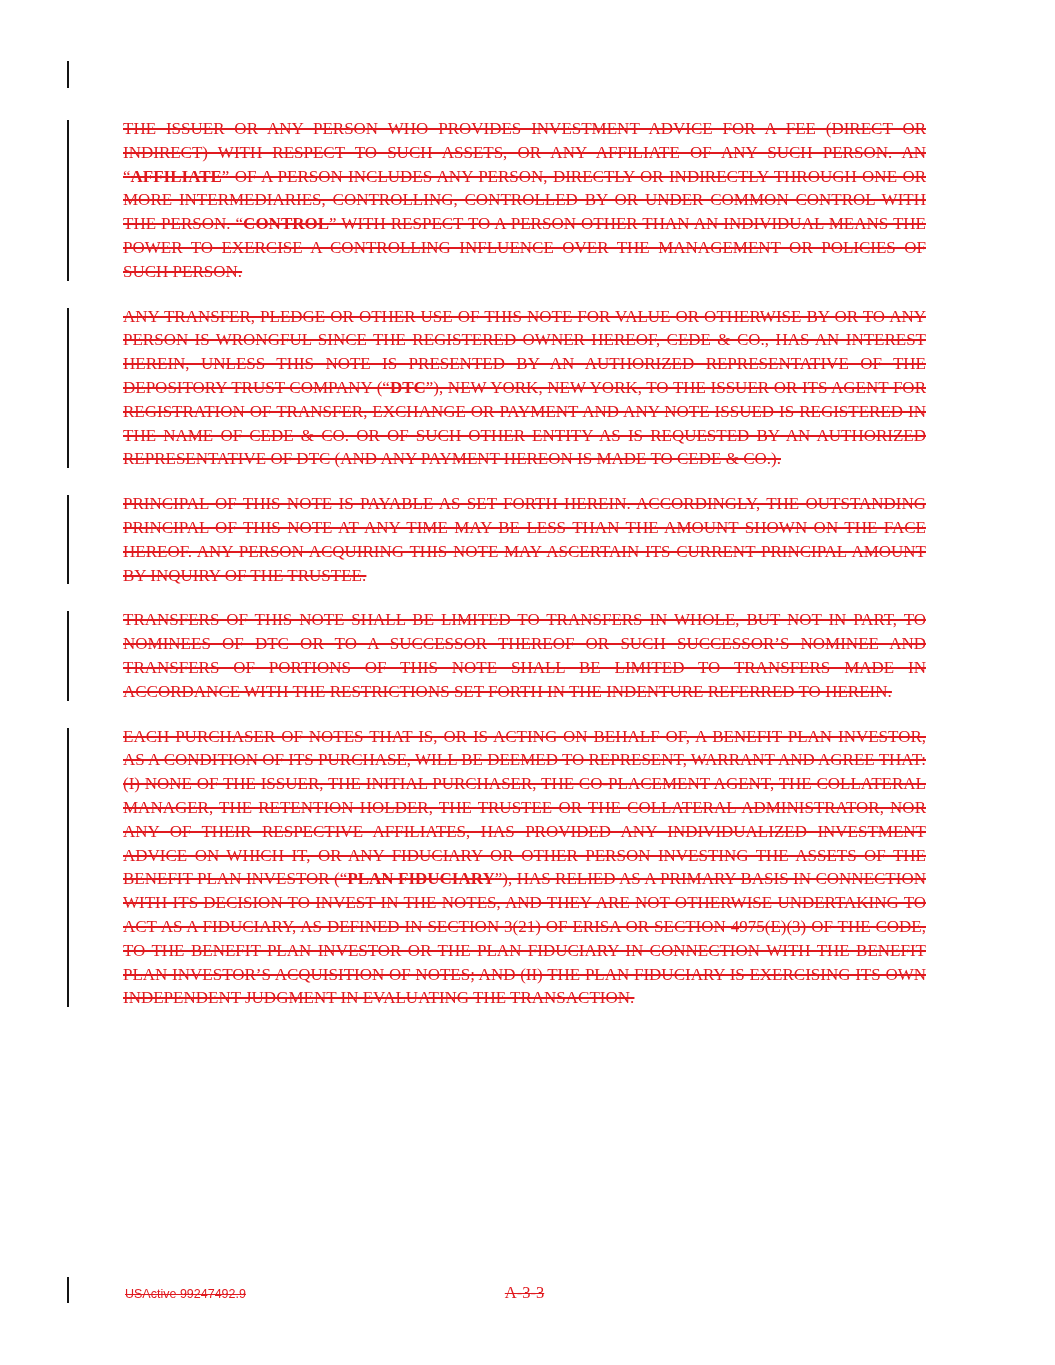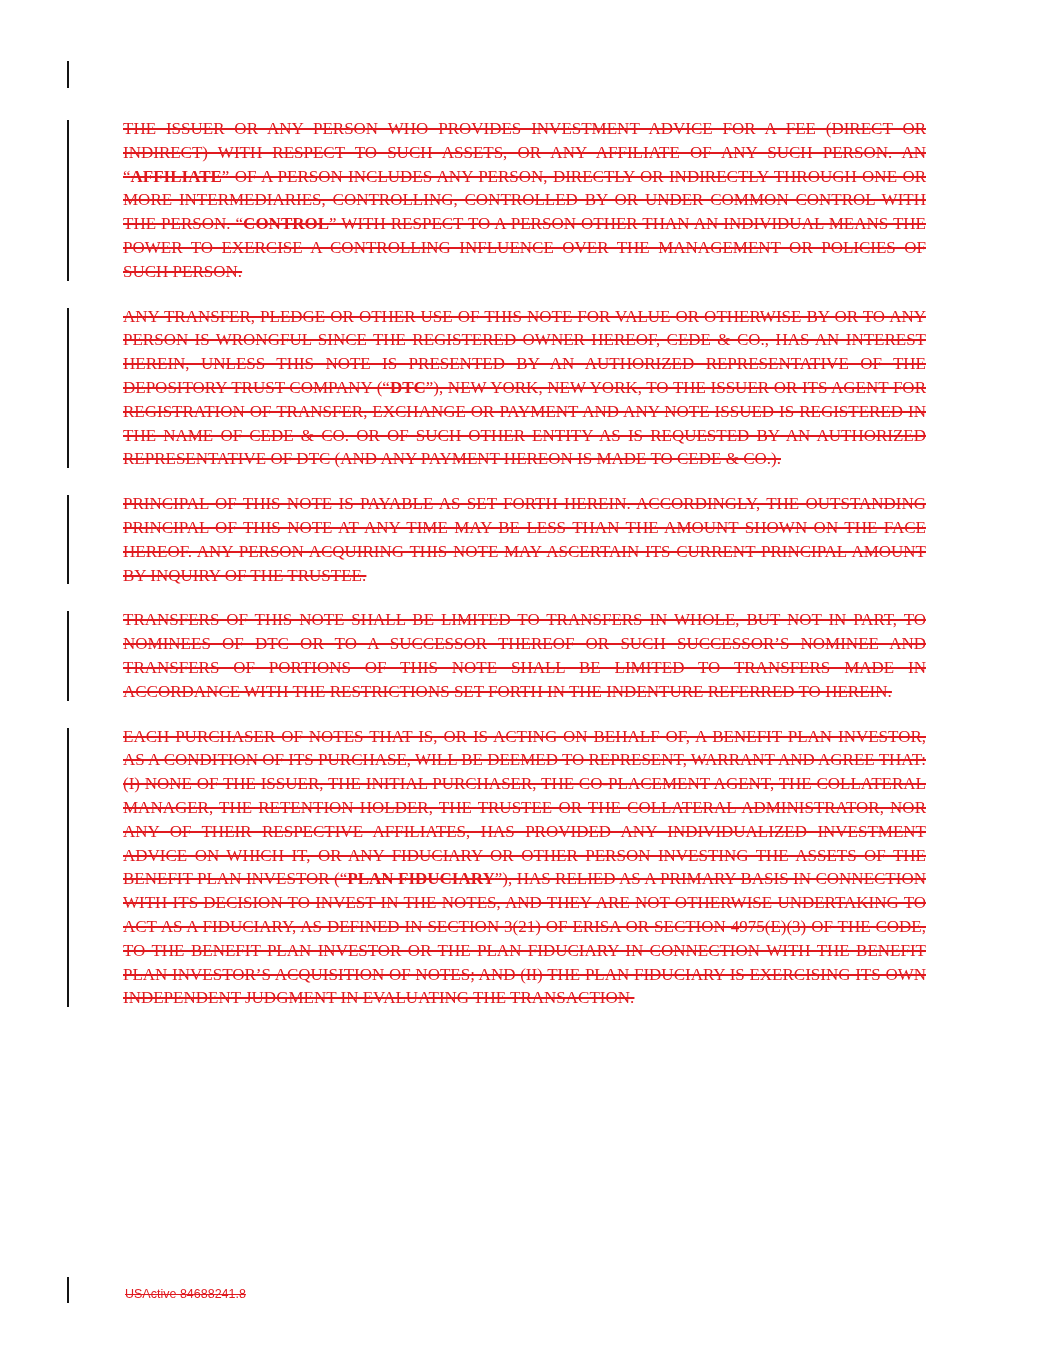--- a/index.html
+++ b/index.html
@@ -99,15 +99,16 @@
   <main class="doc-body">
       <p class="para"><span class="seg">THE ISSUER OR ANY PERSON WHO PROVIDES INVESTMENT ADVICE FOR A FEE (DIRECT OR INDIRECT) WITH RESPECT TO SUCH ASSETS, OR ANY AFFILIATE OF ANY SUCH PERSON. AN “</span><span class="seg bold">AFFILIATE</span><span class="seg">” OF A PERSON INCLUDES ANY PERSON, DIRECTLY OR INDIRECTLY THROUGH ONE OR MORE INTERMEDIARIES, CONTROLLING, CONTROLLED BY OR UNDER COMMON CONTROL WITH THE PERSON. “</span><span class="seg bold">CONTROL</span><span class="seg">” WITH RESPECT TO A PERSON OTHER THAN AN INDIVIDUAL MEANS THE POWER TO EXERCISE A CONTROLLING INFLUENCE OVER THE MANAGEMENT OR POLICIES OF SUCH PERSON.</span></p>
       <p class="para"><span class="seg">ANY TRANSFER, PLEDGE OR OTHER USE OF THIS NOTE FOR VALUE OR OTHERWISE BY OR TO ANY PERSON IS WRONGFUL SINCE THE REGISTERED OWNER HEREOF, CEDE &amp; CO., HAS AN INTEREST HEREIN, UNLESS THIS NOTE IS PRESENTED BY AN AUTHORIZED REPRESENTATIVE OF THE DEPOSITORY TRUST COMPANY (“</span><span class="seg bold">DTC</span><span class="seg">”), NEW YORK, NEW YORK, TO THE ISSUER OR ITS AGENT FOR REGISTRATION OF TRANSFER, EXCHANGE OR PAYMENT AND ANY NOTE ISSUED IS REGISTERED IN THE NAME OF CEDE &amp; CO. OR OF SUCH OTHER ENTITY AS IS REQUESTED BY AN AUTHORIZED REPRESENTATIVE OF DTC (AND ANY PAYMENT HEREON IS MADE TO CEDE &amp; CO.).</span></p>
       <p class="para"><span class="seg">PRINCIPAL OF THIS NOTE IS PAYABLE AS SET FORTH HEREIN. ACCORDINGLY, THE OUTSTANDING PRINCIPAL OF THIS NOTE AT ANY TIME MAY BE LESS THAN THE AMOUNT SHOWN ON THE FACE HEREOF. ANY PERSON ACQUIRING THIS NOTE MAY ASCERTAIN ITS CURRENT PRINCIPAL AMOUNT BY INQUIRY OF THE TRUSTEE.</span></p>
       <p class="para"><span class="seg">TRANSFERS OF THIS NOTE SHALL BE LIMITED TO TRANSFERS IN WHOLE, BUT NOT IN PART, TO NOMINEES OF DTC OR TO A SUCCESSOR THEREOF OR SUCH SUCCESSOR’S NOMINEE AND TRANSFERS OF PORTIONS OF THIS NOTE SHALL BE LIMITED TO TRANSFERS MADE IN ACCORDANCE WITH THE RESTRICTIONS SET FORTH IN THE INDENTURE REFERRED TO HEREIN.</span></p>
       <p class="para"><span class="seg">EACH PURCHASER OF NOTES THAT IS, OR IS ACTING ON BEHALF OF, A BENEFIT PLAN INVESTOR, AS A CONDITION OF ITS PURCHASE, WILL BE DEEMED TO REPRESENT, WARRANT AND AGREE THAT: (I) NONE OF THE ISSUER, THE INITIAL PURCHASER, THE CO-PLACEMENT AGENT, THE COLLATERAL MANAGER, THE RETENTION HOLDER, THE TRUSTEE OR THE COLLATERAL ADMINISTRATOR, NOR ANY OF THEIR RESPECTIVE AFFILIATES, HAS PROVIDED ANY INDIVIDUALIZED INVESTMENT ADVICE ON WHICH IT, OR ANY FIDUCIARY OR OTHER PERSON INVESTING THE ASSETS OF THE BENEFIT PLAN INVESTOR (“</span><span class="seg bold">PLAN FIDUCIARY</span><span class="seg">”), HAS RELIED AS A PRIMARY BASIS IN CONNECTION WITH ITS DECISION TO INVEST IN THE NOTES, AND THEY ARE NOT OTHERWISE UNDERTAKING TO ACT AS A FIDUCIARY, AS DEFINED IN SECTION 3(21) OF ERISA OR SECTION 4975(E)(3) OF THE CODE, TO THE BENEFIT PLAN INVESTOR OR THE PLAN FIDUCIARY IN CONNECTION WITH THE BENEFIT PLAN INVESTOR’S ACQUISITION OF NOTES; AND (II) THE PLAN FIDUCIARY IS EXERCISING ITS OWN INDEPENDENT JUDGMENT IN EVALUATING THE TRANSACTION.</span></p>
     </main>
 
   <footer class="page-footer">
     <div class="footer-change-bar"></div>
-    <span class="footer-left">USActive 84688241.8</span>
+    <span class="footer-left">USActive 99247492.9</span>
+    <span class="footer-center">A-3-3</span>
   </footer>
 </div>
 
 </body></html>

